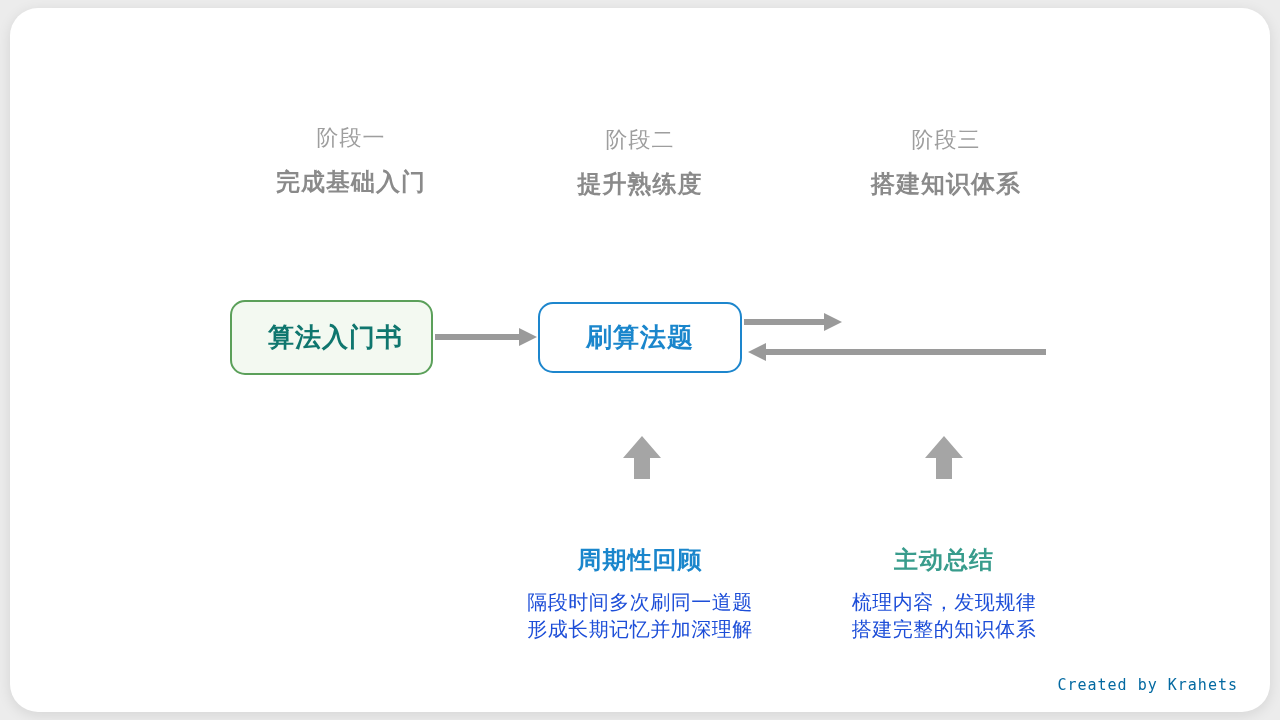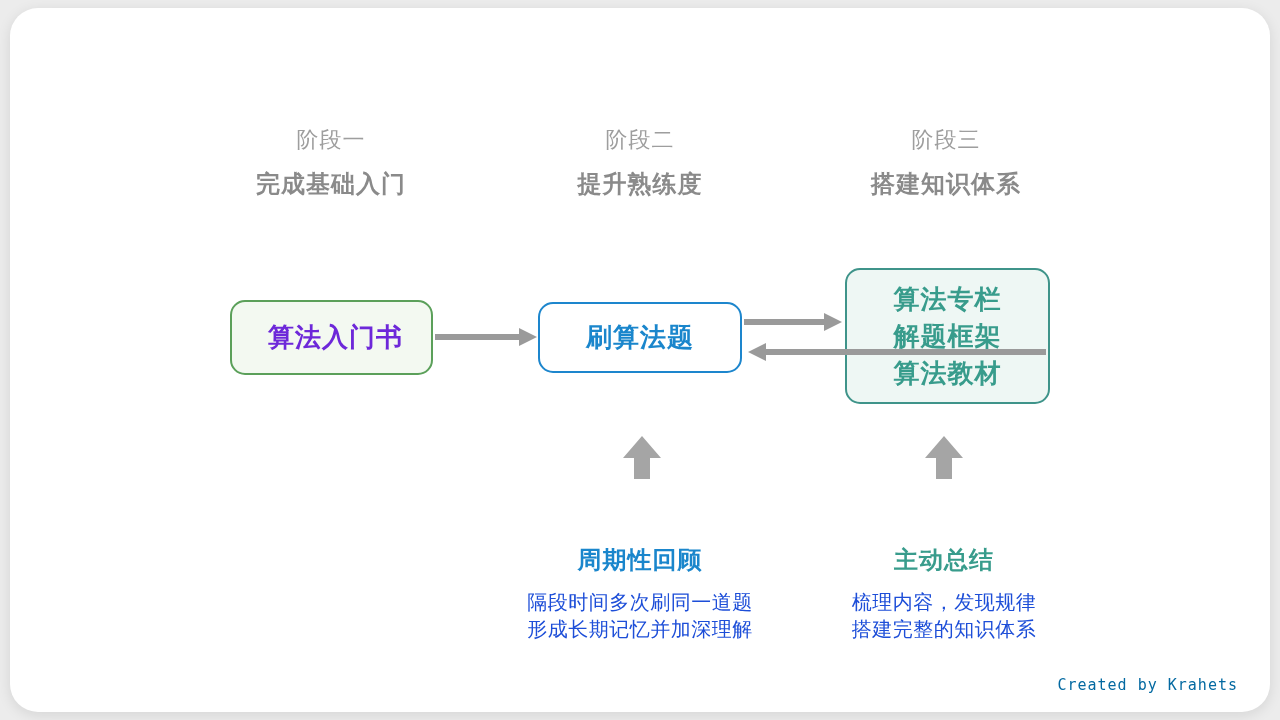--- a/index.html
+++ b/index.html
@@ -55,21 +55,21 @@
     justify-content: center;
     text-align: center;
   }
   .node-line {
     font-size: 26px;
     font-weight: bold;
     line-height: 37px;
     letter-spacing: 1px;
     white-space: nowrap;
   }
-  .node-green  { border-color: #5ba05a; background: #f3f9f1; color: #6d28d9; padding-left: 8px; }
+  .node-green  { border-color: #5ba05a; background: #f3f9f1; color: #0f766e; padding-left: 8px; }
   .node-blue   { border-color: #1d86cd; background: #ffffff; color: #1a86cc; }
   .node-teal   { border-color: #3f948a; background: #eef7f4; color: #389c8c; }
   
   .arrows {
     position: absolute;
     left: 0; top: 0;
     pointer-events: none;
   }
   
   .annotation {
@@ -105,46 +105,41 @@
     letter-spacing: 1px;
   }
 </style>
 </head>
 <body>
 
 <div class="canvas">
 
   <div class="card"></div>
 
-  <div class="stage" style="left:331px;">
+  <div class="stage" style="left:351px;font-family:Liberation Mono, monospace;">
     <div class="stage-label">阶段一</div>
     <div class="stage-subtitle">完成基础入门</div>
   </div>
   <div class="stage" style="left:640px;">
     <div class="stage-label">阶段二</div>
     <div class="stage-subtitle">提升熟练度</div>
   </div>
   <div class="stage" style="left:946px;">
     <div class="stage-label">阶段三</div>
     <div class="stage-subtitle">搭建知识体系</div>
   </div>
 
   <div class="node node-green" style="left:230px; top:300px; width:203px; height:75px;">
     <div class="node-line">算法入门书</div>
   </div>
 
   <div class="node node-blue" style="left:538px; top:302px; width:204px; height:71px;">
     <div class="node-line">刷算法题</div>
   </div>
 
-  <div class="node node-teal" style="left:845px; top:268px; width:205px; height:136px;">
-    <div class="node-line">算法专栏</div>
-    <div class="node-line">解题框架</div>
-    <div class="node-line">算法教材</div>
-  </div>
 
   <svg class="arrows" width="1280" height="720" viewBox="0 0 1280 720">
 
     <g>
       <line x1="435" y1="337" x2="521" y2="337" stroke="#9a9a9a" stroke-width="6"></line>
       <polygon points="519,328 519,346 537,337" fill="#9a9a9a"></polygon>
     </g>
 
     <g>
       <line x1="744" y1="322" x2="826" y2="322" stroke="#9a9a9a" stroke-width="6"></line>

